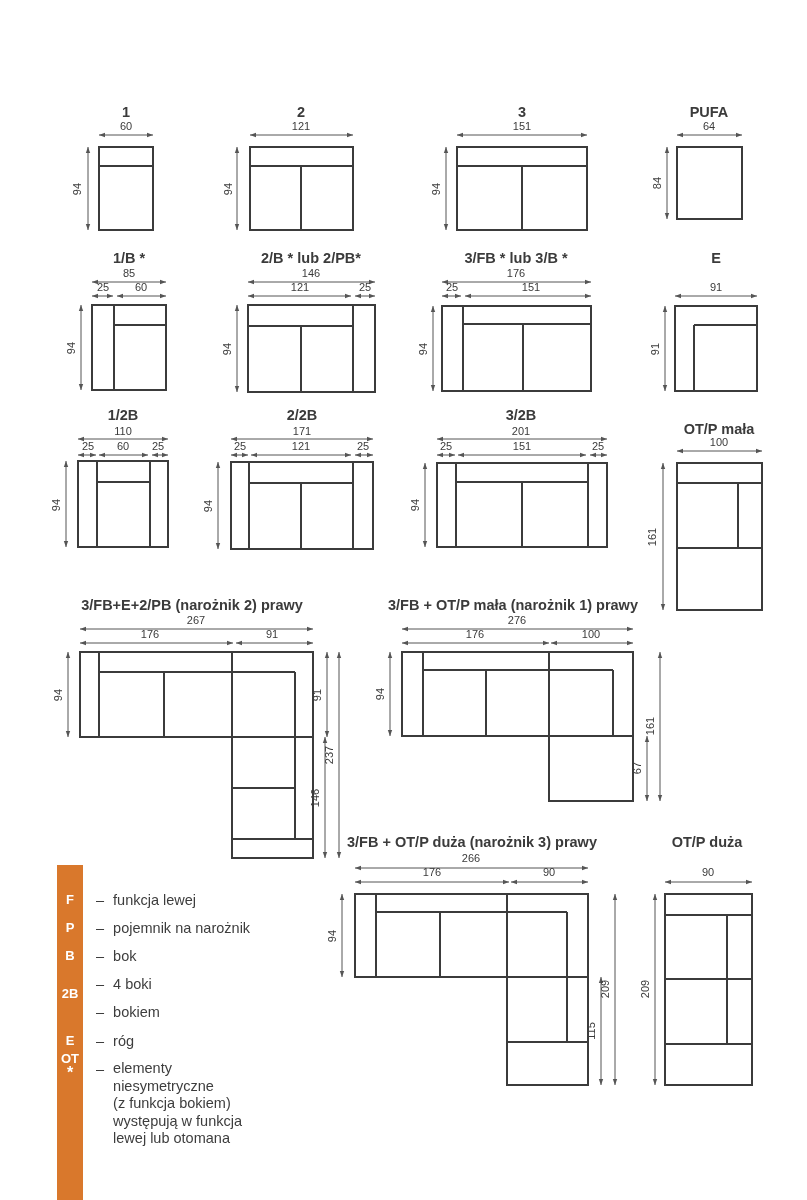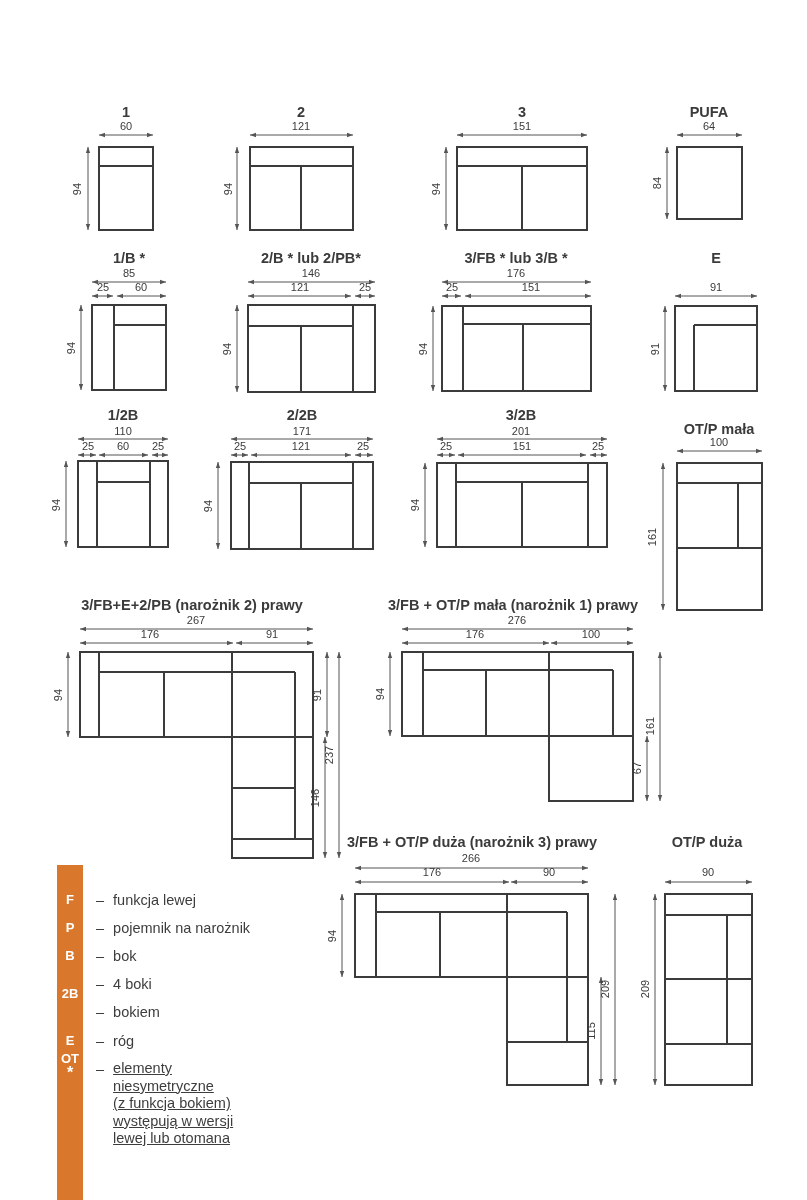--- a/index.html
+++ b/index.html
@@ -12,21 +12,21 @@
   #diagram-svg .arr{fill:var(--dim,#555);stroke:none;}
   #diagram-svg text{fill:var(--ink,#3b3b3b);}
   #diagram-svg .title{font-size:14.5px;font-weight:bold;}
   #diagram-svg .num{font-size:11px;}
   .legend-bar{position:absolute;left:57px;top:865px;width:26px;height:335px;background:var(--accent,#d9782c);}
   .lg-key{position:absolute;left:57px;width:26px;text-align:center;color:#fff;
           font-weight:bold;font-size:13px;line-height:18px;}
   .lg-row{position:absolute;left:96px;display:flex;gap:9px;color:var(--text,#3d3d3d);
           font-size:14.5px;line-height:18px;}
   .lg-dash{flex:0 0 auto;}
-  .lg-lines{line-height:17.5px;text-decoration:underline;}
+  .lg-lines{line-height:17.5px;}
 </style>
 </head>
 <body style="--ink: #3b3b3b; --dim: #555555; --text: #3d3d3d; --accent: #d9782c;">
 
 <div id="page">
 
   <svg id="diagram-svg" width="807" height="1200" viewBox="0 0 807 1200">
       <g>
         <rect x="99" y="147" width="54" height="83" class="part"></rect>
         <line x1="99" y1="166" x2="153" y2="166" class="part"></line>
@@ -425,18 +425,18 @@
     <span>róg</span>
   </div>
 
   <span class="lg-key" style="top:1064px;font-size:16px">*</span>
   <div class="lg-row" style="top:1060px">
     <span class="lg-dash">–</span>
     <div class="lg-lines">
       <div>elementy</div>
       <div>niesymetryczne</div>
       <div>(z funkcja bokiem)</div>
-      <div>występują w wersji</div>
+      <div>występują w funkcja</div>
       <div>lewej lub otomana</div>
     </div>
   </div>
 
 </div>
 
 </body></html>

